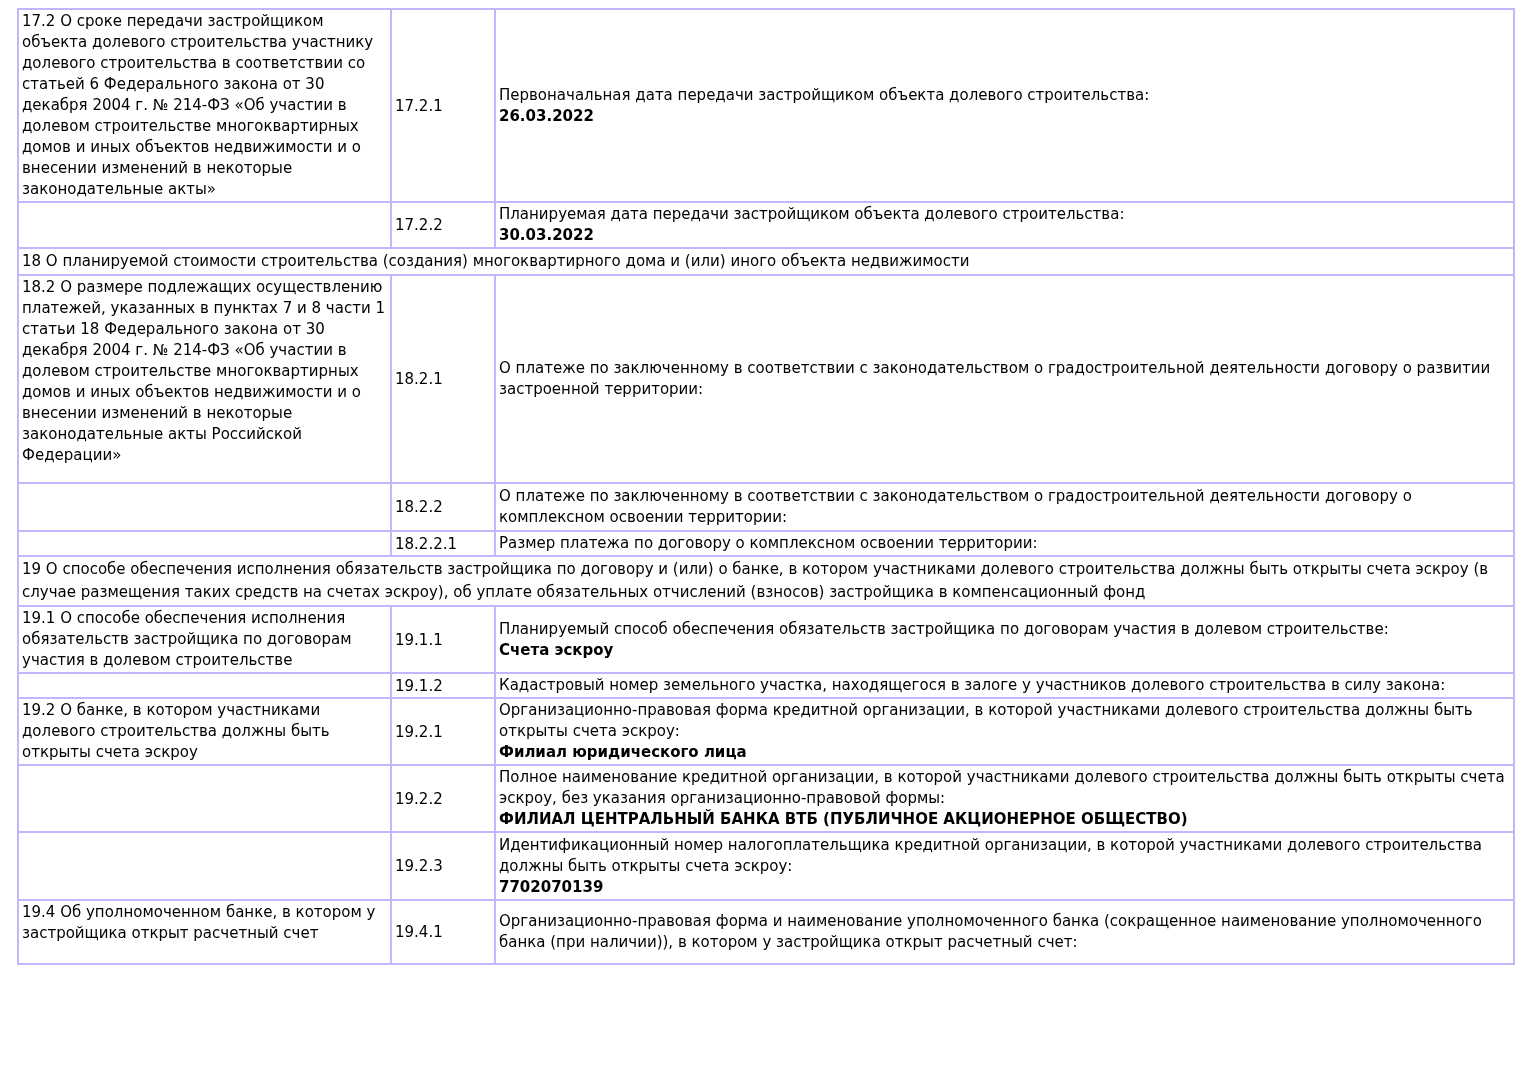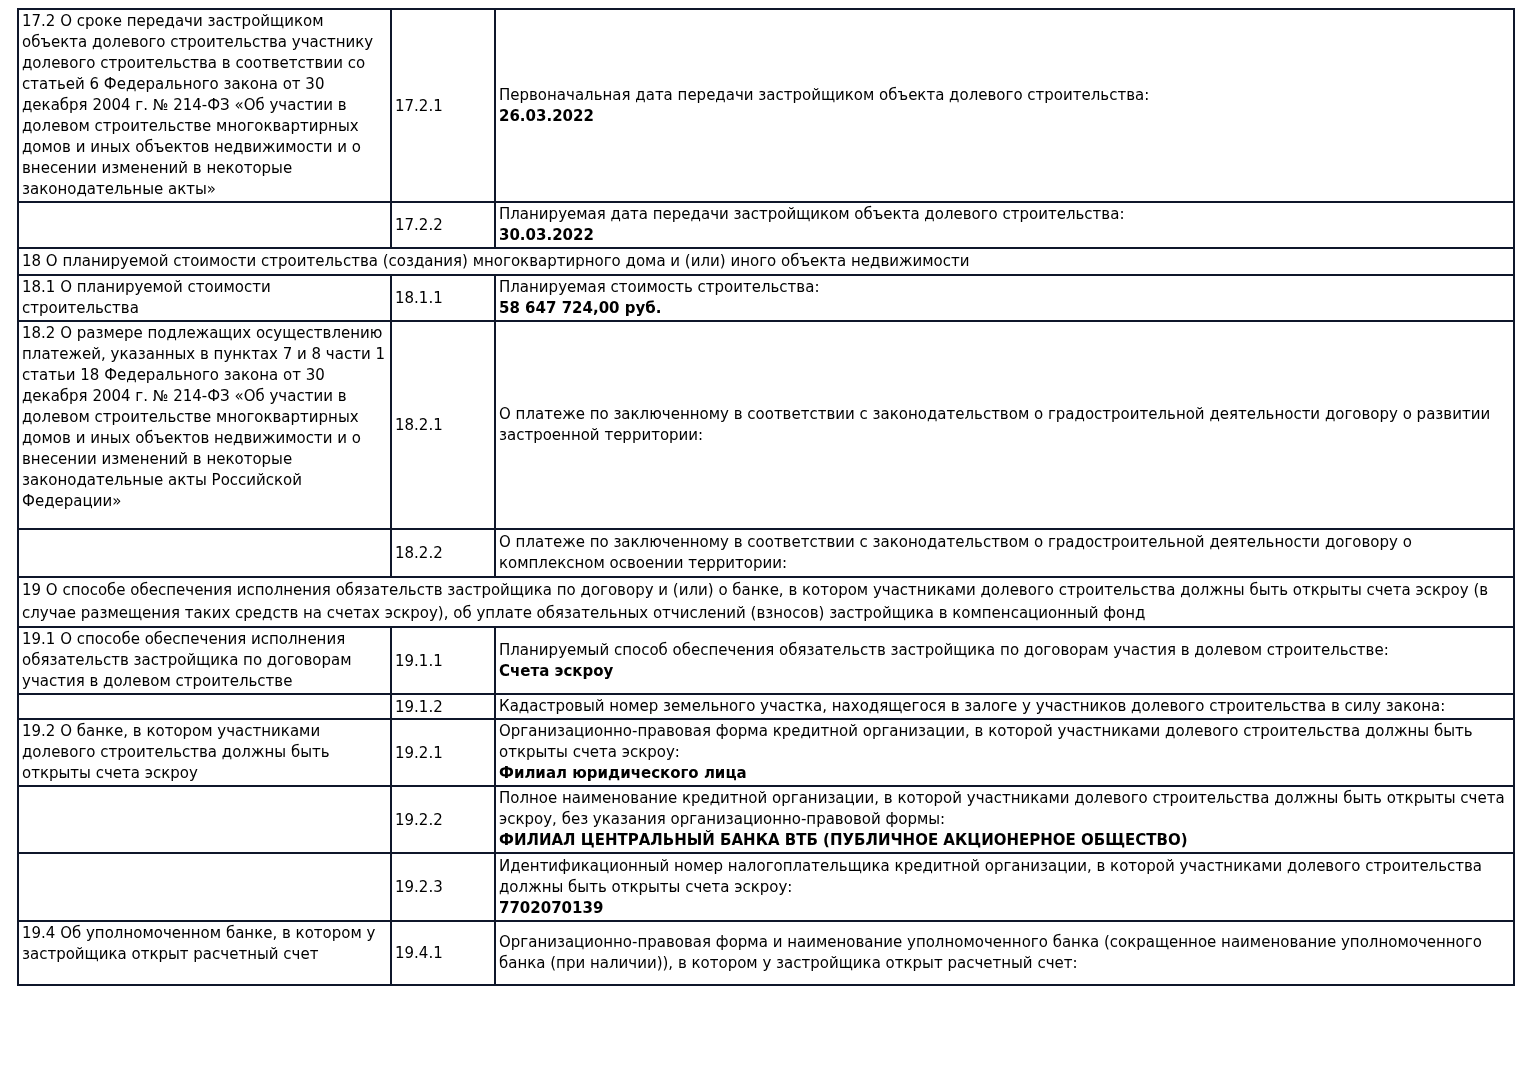--- a/index.html
+++ b/index.html
@@ -14,21 +14,21 @@
   }
   table.decl {
     border-collapse: collapse;
     table-layout: fixed;
     width: 1496px;
     margin: 8px 0 0 17px;
     font-size: 15px;
     line-height: 20px;
   }
   table.decl td {
-    border: 2px solid #0f172a;
+    border: 2px solid #c4b5fd;
     padding: 1px 4px 1px 3px;
     overflow: hidden;
     word-wrap: break-word;
   }
   col.c-left   { width: 373px; }
   col.c-num    { width: 104px; }
   col.c-body   { width: 1019px; }
   td.cell-left   { vertical-align: top;    line-height: 21px; }
   td.cell-num    { vertical-align: middle; }
   td.cell-body   { vertical-align: middle; line-height: 21px; }
@@ -78,46 +78,45 @@
     <td class="cell-body">
       <div>Планируемая дата передачи застройщиком объекта долевого строительства:</div>
       <div class="val">30.03.2022</div>
     </td>
   </tr>
 
   <tr class="r2">
     <td class="cell-section" colspan="3">18 О планируемой стоимости строительства (создания) многоквартирного дома и (или) иного объекта недвижимости</td>
   </tr>
 
-  <tr class="r3">
-    <td class="cell-left">18.1 О планируемой стоимости строительства</td>
-    <td class="cell-num">18.1.1</td>
-    <td class="cell-body">
-      <div>Планируемая стоимость строительства:</div>
-      <div class="val">58 647 724,00 руб.</div>
-    </td>
-  </tr>
 
   <tr class="r4">
     <td class="cell-left">18.2 О размере подлежащих осуществлению платежей, указанных в пунктах 7 и 8 части 1 статьи 18 Федерального закона от 30 декабря 2004 г. № 214-ФЗ «Об участии в долевом строительстве многоквартирных домов и иных объектов недвижимости и о внесении изменений в некоторые законодательные акты Российской Федерации»</td>
     <td class="cell-num">18.2.1</td>
     <td class="cell-body">
       <div>О платеже по заключенному в соответствии с законодательством о градостроительной деятельности договору о развитии застроенной территории:</div>
     </td>
   </tr>
 
 
   <tr class="r6">
     <td class="cell-left"></td>
     <td class="cell-num">18.2.2</td>
     <td class="cell-body">
       <div>О платеже по заключенному в соответствии с законодательством о градостроительной деятельности договору о комплексном освоении территории:</div>
     </td>
   </tr>
 
+  <tr class="r7">
+    <td class="cell-left"></td>
+    <td class="cell-num">18.2.2.1</td>
+    <td class="cell-body">
+      <div>Размер платежа по договору о комплексном освоении территории:</div>
+    </td>
+  </tr>
 
   <tr class="r8">
     <td class="cell-section" colspan="3">19 О способе обеспечения исполнения обязательств застройщика по договору и (или) о банке, в котором участниками долевого строительства должны быть открыты счета эскроу (в случае размещения таких средств на счетах эскроу), об уплате обязательных отчислений (взносов) застройщика в компенсационный фонд</td>
   </tr>
 
   <tr class="r9">
     <td class="cell-left">19.1 О способе обеспечения исполнения обязательств застройщика по договорам участия в долевом строительстве</td>
     <td class="cell-num">19.1.1</td>
     <td class="cell-body">
       <div>Планируемый способ обеспечения обязательств застройщика по договорам участия в долевом строительстве:</div>

